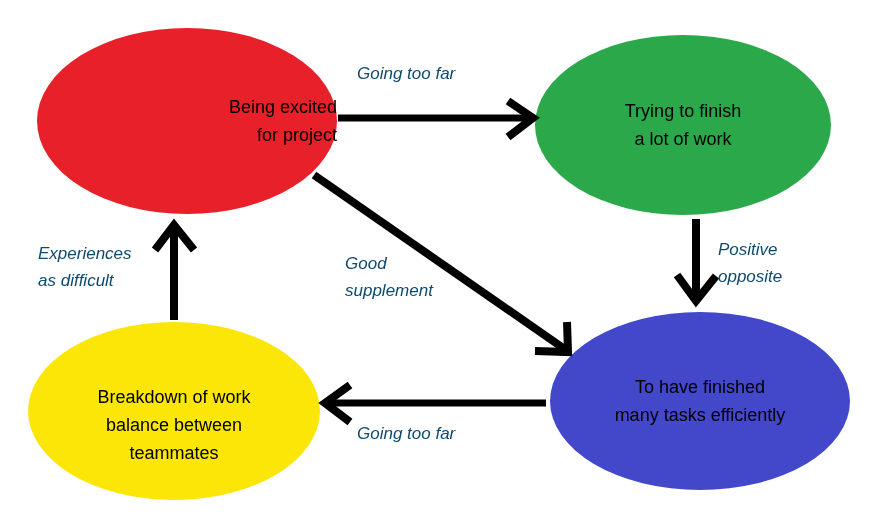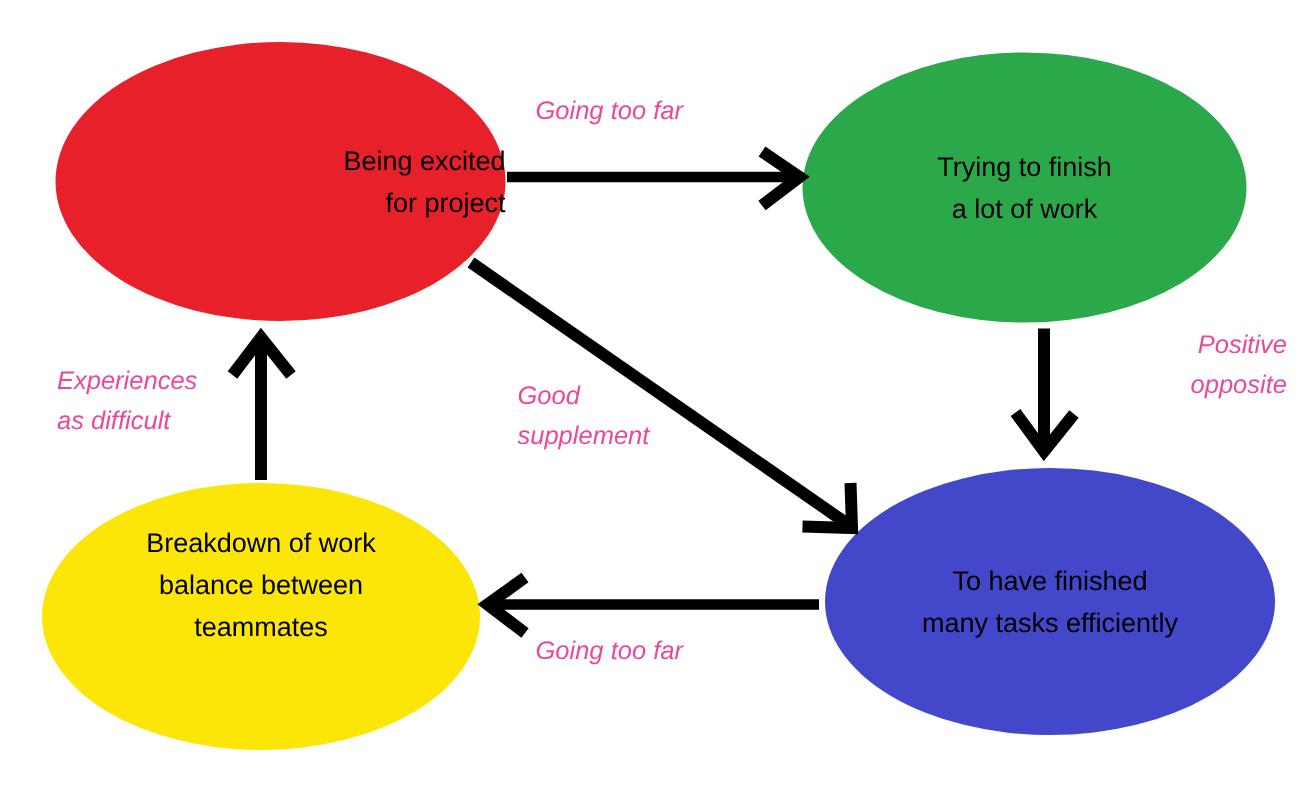--- a/index.html
+++ b/index.html
@@ -28,21 +28,21 @@
     color: #000000;
     font-family: "Liberation Sans", sans-serif;
     font-size: 18px;
     line-height: 28px;
     font-weight: 400;
     white-space: pre-line;
     pointer-events: none;
   }
   .edge-label {
     position: absolute;
-    color: #ec4899;
+    color: #0c4a6e;
     font-family: "Liberation Sans", sans-serif;
     font-size: 17px;
     line-height: 27px;
     font-style: italic;
     font-weight: 400;
     white-space: pre-line;
   }
   .el-left { text-align: left; }
 </style>
 </head>
@@ -85,27 +85,27 @@
 
   <div class="node-label" style="left:37px; top:93px; width:300px;text-align:right;">Being excited
 for project</div>
 
   <div class="node-label" style="left:550px; top:373px; width:300px;">To have finished
 many tasks efficiently</div>
 
   <div class="node-label" style="left:535px; top:97px; width:296px;">Trying to finish
 a lot of work</div>
 
-  <div class="node-label" style="left:28px; top:348px; width:292px;">Breakdown of work
+  <div class="node-label" style="left:28px; top:383px; width:292px;">Breakdown of work
 balance between
 teammates</div>
 
   <div class="edge-label el-left" style="left:357px; top:60px; width:200px;">Going too far</div>
 
-  <div class="edge-label el-left" style="left:718px; top:216px; width:140px;text-align:right;">Positive
+  <div class="edge-label el-left" style="left:718px; top:236px; width:140px;">Positive
 opposite</div>
 
   <div class="edge-label el-left" style="left:357px; top:420px; width:200px;">Going too far</div>
 
   <div class="edge-label el-left" style="left:38px; top:240px; width:160px;">Experiences
 as difficult</div>
 
   <div class="edge-label el-left" style="left:345px; top:250px; width:180px;">Good
 supplement</div>
 

